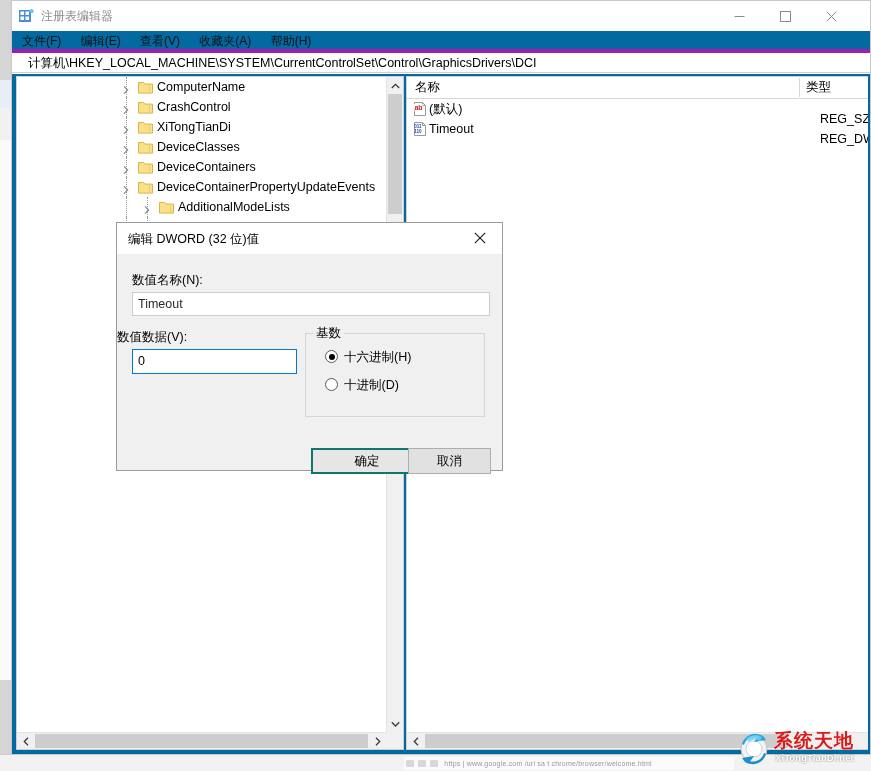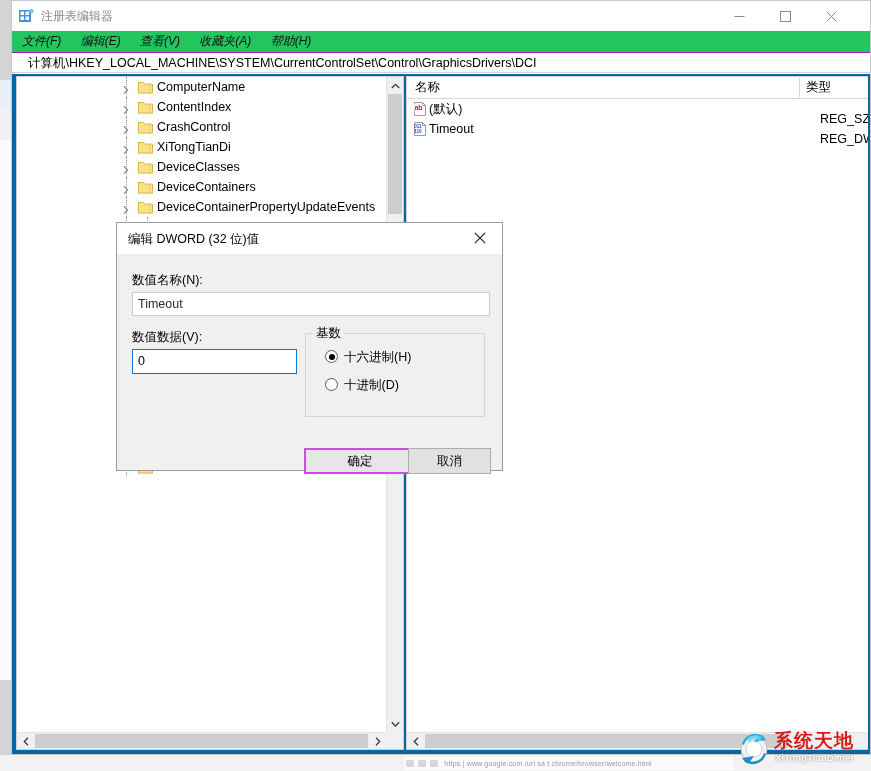--- a/index.html
+++ b/index.html
@@ -100,25 +100,24 @@
   #btn-minimize { left: 704px; }
   #btn-maximize { left: 750px; }
   #btn-close    { left: 796px; }
   .win-btn svg { display: block; }
 
   
   #menu-bar {
     position: absolute;
     left: 0; top: 30px;
     width: 100%; height: 22px;
-    background: #22c55e;
-    border-bottom: 1px solid #a21caf;
-    box-sizing: border-box;
-    white-space: nowrap;
-    font-style: italic;
+    background: #0369a1;
+    border-bottom: 4px solid #a21caf;
+    box-sizing: border-box;
+    white-space: nowrap;
   }
   .menu-item {
     display: inline-block;
     padding: 3px 8px 3px 8px;
     font-size: 12px;
     color: #111;
     line-height: 15px;
   }
   #menu-bar .menu-item:first-child { margin-left: 2px; }
 
@@ -356,21 +355,21 @@
     white-space: nowrap;
     overflow: hidden;
   }
   #value-name-label { left: 15px; top: 18px; }
   #value-name-input {
     left: 15px; top: 38px;
     width: 358px; height: 24px;
     border: 1px solid #cccccc;
     color: #2b2b2b;
   }
-  #value-data-label { left: 15px; top: 75px; }
+  #value-data-label { left: 0; top: 75px; }
   #value-data-input {
     left: 15px; top: 95px;
     width: 165px; height: 25px;
     border: 1px solid #0078d7;
   }
   #base-group {
     position: absolute;
     left: 188px; top: 79px;
     width: 180px; height: 84px;
     border: 1px solid #d5d5d5;
@@ -422,23 +421,23 @@
     background: #e1e1e1;
     border: 1px solid #adadad;
     box-sizing: border-box;
     font-size: 12.5px;
     color: #000;
     line-height: 24px;
     text-align: center;
     font-family: "Liberation Sans", "DejaVu Sans", sans-serif;
   }
   #btn-ok {
-    left: 187px; top: 194px;
+    left: 194px; top: 194px;
     width: 112px;
-    border: 2px solid #d946ef;
+    border: 2px solid #0f766e;
     background: #e6e6e6;
     line-height: 22px;
   }
   #btn-cancel {
     left: 291px; top: 194px;
     width: 83px;
   }
 
   
   #watermark {
@@ -550,31 +549,20 @@
           </div>
           <div class="tree-row">
             <span class="dotline" style="left: 109px;"></span>
             <span class="chev" style="left: 104px;"><svg width="10" height="10" viewBox="0 0 10 10">
                 <polyline points="3,1.4 6.6,5 3,8.6" fill="none" stroke="#8a8a8a" stroke-width="1.3"></polyline>
               </svg></span>
             <span class="folder" style="left: 121px;"><svg width="15" height="13" viewBox="0 0 15 13">
                 <path d="M0.5,1.5 h5 l1.4,1.6 h7.6 v9 h-14 z" fill="#fbe08a" stroke="#d9b646" stroke-width="1"></path>
                 <path d="M11.5,3.3 v9.2" stroke="#e8cd7c" stroke-width="1"></path>
               </svg></span>
-            <span class="label" style="left: 140px;">ContentIndex</span>
-          </div>
-          <div class="tree-row">
-            <span class="dotline" style="left: 109px;"></span>
-            <span class="chev" style="left: 104px;"><svg width="10" height="10" viewBox="0 0 10 10">
-                <polyline points="3,1.4 6.6,5 3,8.6" fill="none" stroke="#8a8a8a" stroke-width="1.3"></polyline>
-              </svg></span>
-            <span class="folder" style="left: 121px;"><svg width="15" height="13" viewBox="0 0 15 13">
-                <path d="M0.5,1.5 h5 l1.4,1.6 h7.6 v9 h-14 z" fill="#fbe08a" stroke="#d9b646" stroke-width="1"></path>
-                <path d="M11.5,3.3 v9.2" stroke="#e8cd7c" stroke-width="1"></path>
-              </svg></span>
             <span class="label" style="left: 140px;">CrashControl</span>
           </div>
           <div class="tree-row">
             <span class="dotline" style="left: 109px;"></span>
             <span class="chev" style="left: 104px;"><svg width="10" height="10" viewBox="0 0 10 10">
                 <polyline points="3,1.4 6.6,5 3,8.6" fill="none" stroke="#8a8a8a" stroke-width="1.3"></polyline>
               </svg></span>
             <span class="folder" style="left: 121px;"><svg width="15" height="13" viewBox="0 0 15 13">
                 <path d="M0.5,1.5 h5 l1.4,1.6 h7.6 v9 h-14 z" fill="#fbe08a" stroke="#d9b646" stroke-width="1"></path>
                 <path d="M11.5,3.3 v9.2" stroke="#e8cd7c" stroke-width="1"></path>

